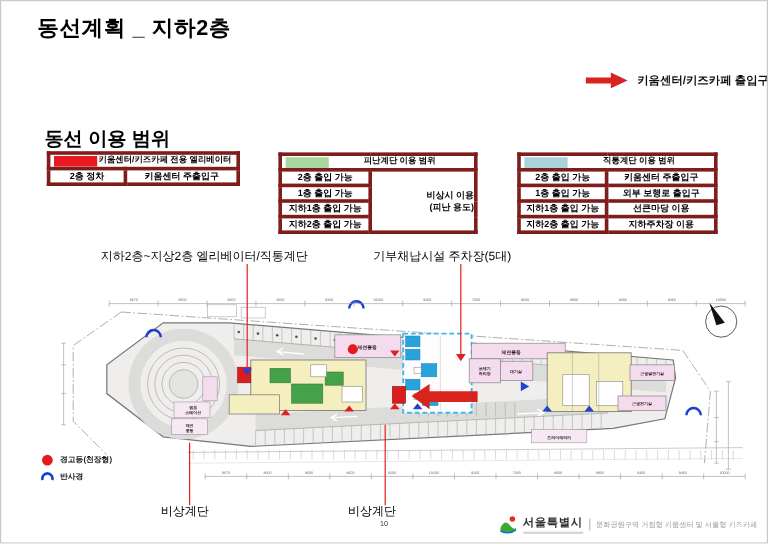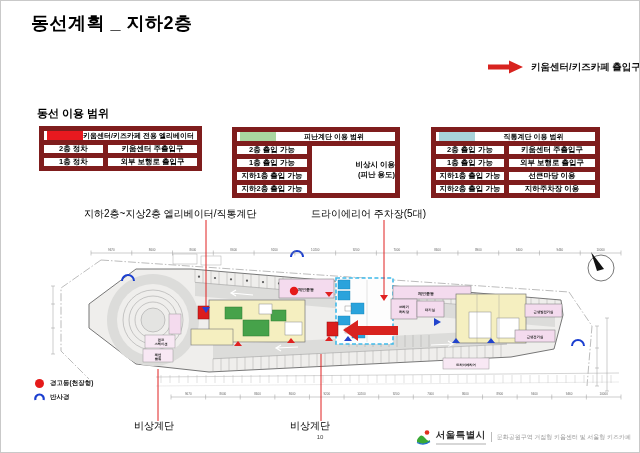--- a/index.html
+++ b/index.html
@@ -5,24 +5,24 @@
   * { margin:0; padding:0; box-sizing:border-box; }
   html,body { background:#e9e9e9; font-family:"Liberation Sans", sans-serif; }
   .slide { position:relative; width:640px; height:453px; background:#fff;
            border:1px solid #c9c9c9; overflow:hidden; font-family:"Liberation Sans", sans-serif; }
 
   .title { position:absolute; left:30px; top:10px; font-size:18px; font-weight:bold; color:#000; letter-spacing:0.5px; }
 
   .callout { position:absolute; left:487px; top:59px; display:flex; align-items:flex-end; gap:7px; }
   .callout .label { font-size:9.5px; font-weight:bold; color:#111; white-space:nowrap; }
 
-  .legend-heading { position:absolute; left:36px; top:105px; font-size:11px; font-weight:bold; color:#000; }
+  .legend-heading { position:absolute; left:36px; top:105px; font-size:16px; font-weight:bold; color:#000; }
 
   table.lt { position:absolute; border-collapse:collapse; table-layout:fixed; background:#fff; }
-  table.lt td { border:5px solid #7f1d1d; text-align:center; vertical-align:middle;
+  table.lt td { border:3px solid #7f1d1d; text-align:center; vertical-align:middle;
                 font-size:7.5px; font-weight:bold; color:#000; padding:0; line-height:1.05;
                 white-space:nowrap; overflow:hidden; height:13px; }
   .hdr-flex { display:flex; align-items:center; padding:0 3px; }
   .hdr-flex .txt { flex:1; text-align:center; font-size:7px; font-weight:bold; }
   .sw { display:inline-block; width:36px; height:9px; flex:0 0 36px; }
   .sw-red  { background:#e8191f; }
   .sw-green{ background:#a9d7a0; }
   .sw-teal { background:#a8d3da; }
   .note-cell div { font-size:7.5px; font-weight:bold; line-height:1.3;text-align:right; }
 
@@ -75,24 +75,20 @@
       <div class="hdr-flex">
         <span class="sw sw-red"></span>
         <span class="txt">키움센터/키즈카페 전용 엘리베이터</span>
       </div>
     </td>
         </tr>
     <tr>
           <td>2층 정차</td>
           <td>키움센터 주출입구</td>
         </tr>
-    <tr>
-          <td>1층 정차</td>
-          <td>외부 보행로 출입구</td>
-        </tr>
   </tbody>
     </table>
 
   <table class="lt" style="left:231px; top:126px; width:163px;">
     <colgroup>
         <col style="width:75px">
         <col style="width:88px">
       </colgroup>
     <tbody>
         <tr>
@@ -149,21 +145,21 @@
           <td>선큰마당 이용</td>
         </tr>
     <tr>
           <td>지하2층 출입 가능</td>
           <td>지하주차장 이용</td>
         </tr>
   </tbody>
     </table>
 
   <div class="ann" style="left:60px; top:206px;">지하2층~지상2층 엘리베이터/직통계단</div>
-  <div class="ann" style="left:287px; top:206px;">드라이에리어 주차장(5대)</div>
+  <div class="ann" style="left:287px; top:206px;">기부채납시설 주차장(5대)</div>
   <div class="ann" style="left:110px; top:418px;">비상계단</div>
   <div class="ann" style="left:266px; top:418px;">비상계단</div>
 
   <svg id="plan-svg" viewBox="0 0 595 247" style="position:absolute; left:40px; top:206px; width:595px; height:247px;">
     <g transform="translate(0,29)">
 
       <g stroke="#8f8f8f" stroke-width="0.6" fill="none" stroke-dasharray="8 2 1.5 2">
         <path d="M60,24 L528,56"></path>
         <path d="M528,56 L551,90 L546,150"></path>
         <path d="M60,24 L20,52 L20,115 L48,143"></path>

